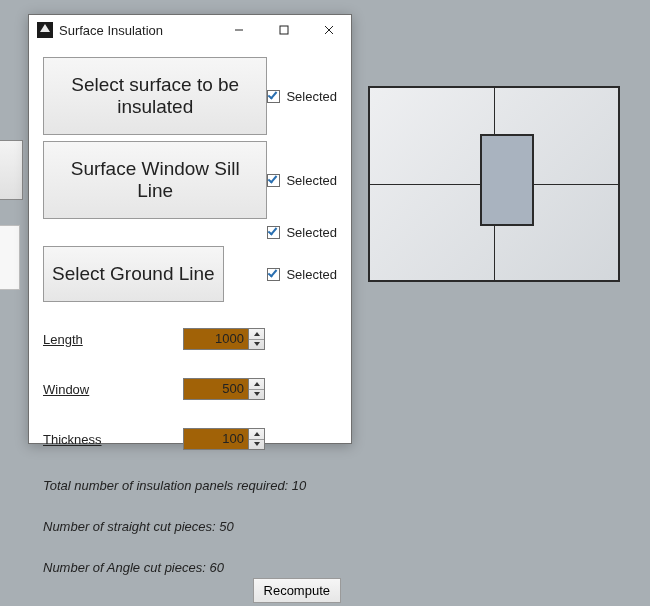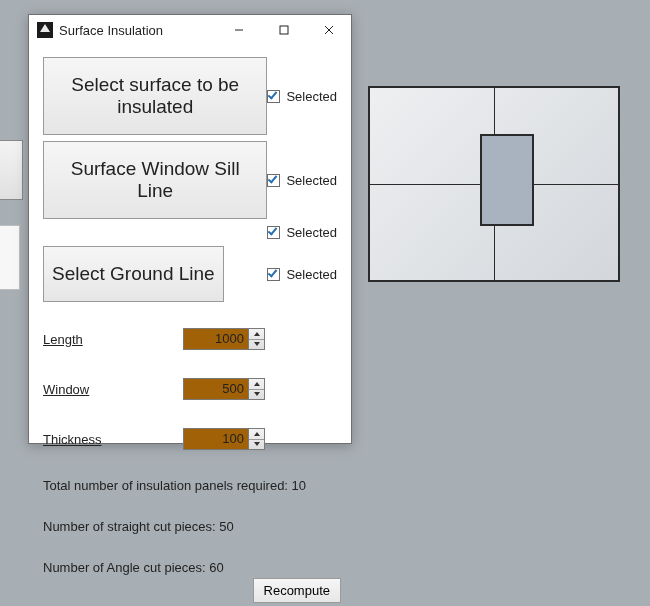--- a/index.html
+++ b/index.html
@@ -155,21 +155,21 @@
     display: flex; align-items:center; justify-content:center;
   }
   .spin .up { border-bottom: 1px solid #9a9a9a; }
   .tri-up {
     width:0;height:0;border-left:3px solid transparent;border-right:3px solid transparent;border-bottom:4px solid #333;
   }
   .tri-dn {
     width:0;height:0;border-left:3px solid transparent;border-right:3px solid transparent;border-top:4px solid #333;
   }
 
-  .results { margin-top: 18px; }
+  .results { margin-top: 18px; font-style: italic; }
   .results .line { margin-bottom: 26px; }
 
   .recompute {
     position: absolute;
     right: 10px; bottom: 8px;
     background: linear-gradient(#f6f6f6,#e6e6e6);
     border: 1px solid #9a9a9a;
     padding: 4px 10px;
     font-size: 13px;
   }

